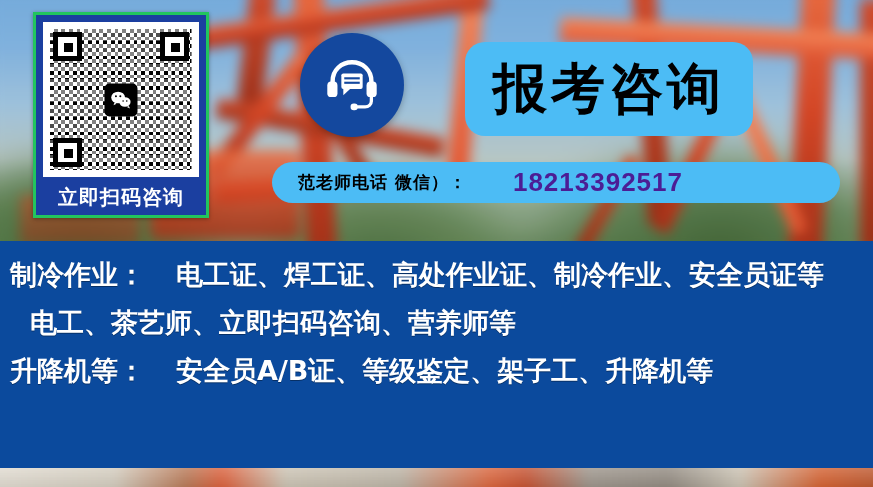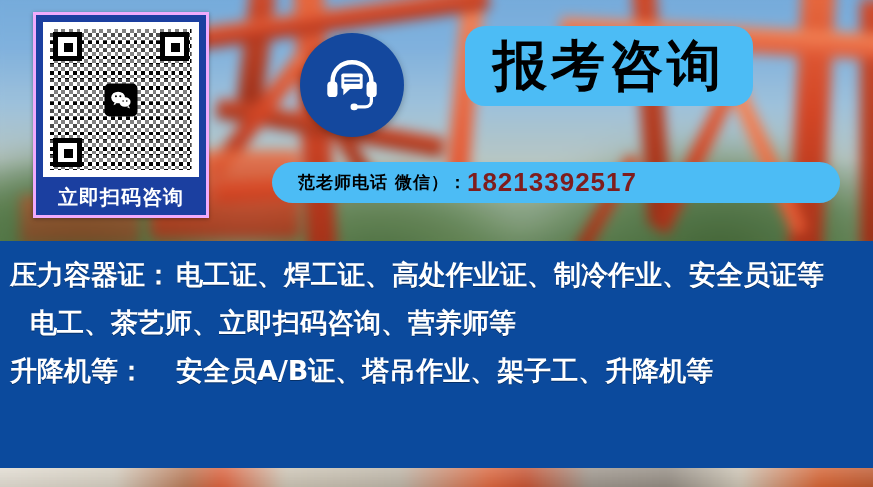--- a/index.html
+++ b/index.html
@@ -72,21 +72,21 @@
     background: rgba(120,140,160,0.04);
   }
 
   
   .qr-card {
     position: absolute;
     left: 33px; top: 12px;
     width: 176px;
     height: 206px;
     background: #1b3fa0;
-    border: 3px solid #f0abfc;
+    border: 3px solid #22c55e;
     box-sizing: border-box;
     padding: 7px 7px 0 7px;
     box-shadow: 0 1px 4px rgba(0,0,0,.35);
   }
   .qr-white {
     width: 100%;
     height: 155px;
     background: #ffffff;
     box-sizing: border-box;
     padding: 7px;
@@ -158,22 +158,22 @@
     background: #14489e;
     display: flex;
     align-items: center;
     justify-content: center;
     box-shadow: 0 2px 7px rgba(0,0,0,.28);
   }
 
   
   .headline-pill {
     position: absolute;
-    left: 465px; top: 26px;
-    height: 80px;
+    left: 465px; top: 42px;
+    height: 94px;
     padding: 0 28px;
     border-radius: 20px;
     background: #4cbcf5;
     display: flex;
     align-items: center;
     justify-content: center;
   }
   .headline-pill .txt {
     color: #000000;
     font-size: 54px;
@@ -198,24 +198,25 @@
   }
   .phone-pill .lbl {
     color: #000;
     font-size: 17px;
     font-weight: bold;
     letter-spacing: 1px;
     font-family: "DejaVu Sans", "Liberation Sans", sans-serif;
     white-space: nowrap;
   }
   .phone-pill .num {
-    color: #7f1d1d;
+    color: #4c1d95;
     font-size: 26px;
     font-weight: bold;
     letter-spacing: 1px;
+    margin-left: 46px;
     font-family: "Liberation Sans", sans-serif;
     white-space: nowrap;
   }
 
   
   .list-panel {
     position: absolute;
     left: 0; top: 241px;
     width: 873px;
     height: 227px;
@@ -354,29 +355,29 @@
     <span class="txt">报考咨询</span>
   </div>
 
   <div class="phone-pill">
     <span class="lbl">范老师电话 微信）：</span>
     <span class="num">18213392517</span>
   </div>
 
   <div class="list-panel">
     <div class="list-row">
-      <span class="cat">压力容器证：</span>
+      <span class="cat">制冷作业：</span>
       <span class="items">电工证、焊工证、高处作业证、制冷作业、安全员证等</span>
     </div>
     <div class="list-row">
       <span class="items">电工、茶艺师、立即扫码咨询、营养师等</span>
     </div>
     <div class="list-row">
       <span class="cat">升降机等：</span>
-      <span class="items">安全员A/B证、塔吊作业、架子工、升降机等</span>
+      <span class="items">安全员A/B证、等级鉴定、架子工、升降机等</span>
     </div>
   </div>
 
   <div class="bottom-strip">
     <div class="sb"></div>
     <div class="sb2"></div>
   </div>
 
 </div>
 

